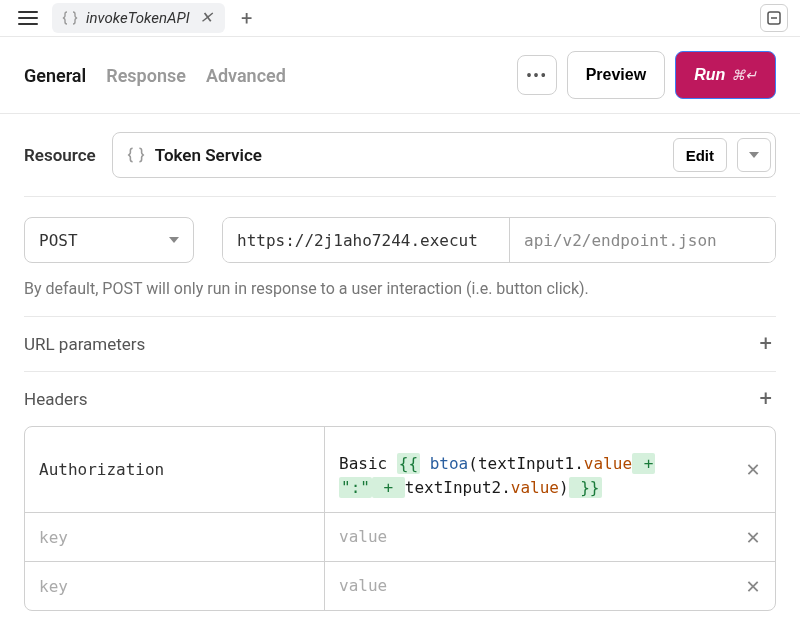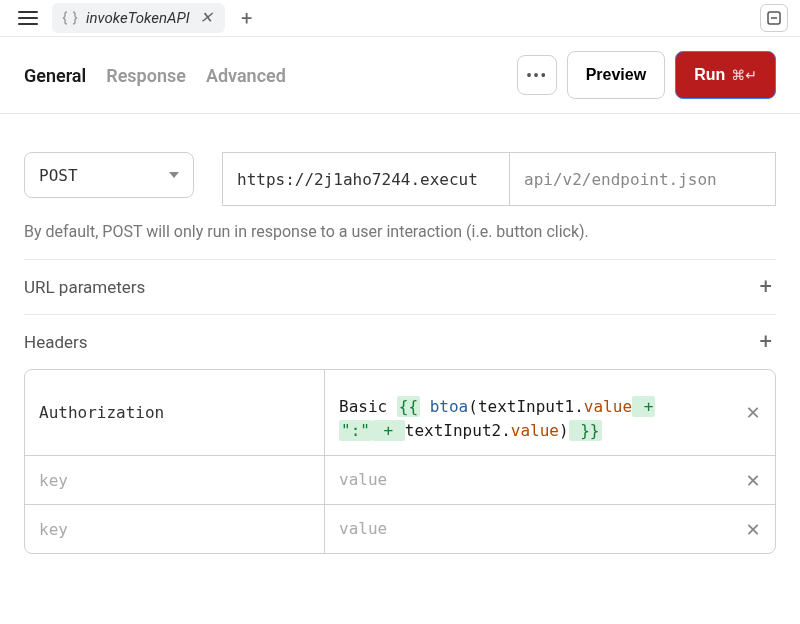--- a/index.html
+++ b/index.html
@@ -116,23 +116,24 @@
       padding: 0 18px;
       font-size: 16px;
       font-weight: 600;
       cursor: pointer;
       background: #fff;
       display: flex;
       align-items: center;
       gap: 6px;
     }
     .btn-primary {
-      background: #b91c1c;
+      background: #be185d;
       border-color: #3b7ef7;
       color: #fff;
+      font-style: italic;
     }
     .btn-primary .shortcut { opacity: 0.85; font-weight: 400; font-size: 14px; }
     .content {
       padding: 18px 24px;
     }
     .resource-row {
       display: flex;
       align-items: center;
       gap: 16px;
       padding-bottom: 18px;
@@ -199,22 +200,22 @@
       font-size: 16px;
       font-family: ui-monospace, Menlo, Consolas, monospace;
       cursor: pointer;
       justify-content: space-between;
       color: #333;
     }
     .url-box {
       flex: 1;
       display: flex;
       border: 1px solid #d0d0d0;
-      border-radius: 0;
-      height: 54px;
+      border-radius: 8px;
+      height: 46px;
       overflow: hidden;
     }
     .url-input {
       flex: 0 0 52%;
       border: none;
       padding: 0 14px;
       font-size: 16px;
       font-family: ui-monospace, Menlo, Consolas, monospace;
       color: #333;
       outline: none;
@@ -355,20 +356,35 @@
     <div class="icon-btn">•••</div>
     <button class="btn">Preview</button>
     <button class="btn btn-primary">
       <span>Run</span>
       <span class="shortcut">⌘↵</span>
     </button>
   </div>
 </div>
 
 <div class="content">
+  <div class="resource-row">
+    <div class="resource-label">Resource</div>
+    <div class="resource-box">
+      <span>
+        <svg width="18" height="18" viewBox="0 0 16 16" fill="none" stroke="#999" stroke-width="1.4">
+            <path d="M5 2c-1.5 0-2 1-2 2v2c0 1-1 1.5-1.5 2 .5.5 1.5 1 1.5 2v2c0 1 .5 2 2 2M11 2c1.5 0 2 1 2 2v2c0 1 1 1.5 1.5 2-.5.5-1.5 1-1.5 2v2c0 1-.5 2-2 2"></path>
+          </svg>
+      </span>
+      <span class="resource-name">Token Service</span>
+      <button class="edit-btn">Edit</button>
+      <div class="chevron-btn">
+        <span class="chevron-down"></span>
+      </div>
+    </div>
+  </div>
 
   <div class="url-row">
     <div class="method-select">
       <span>POST</span>
       <span class="chevron-down"></span>
     </div>
     <div class="url-box">
       <input class="url-input" value="https://2j1aho7244.execut" style="">
       <div class="url-suffix">api/v2/endpoint.json</div>
     </div>

